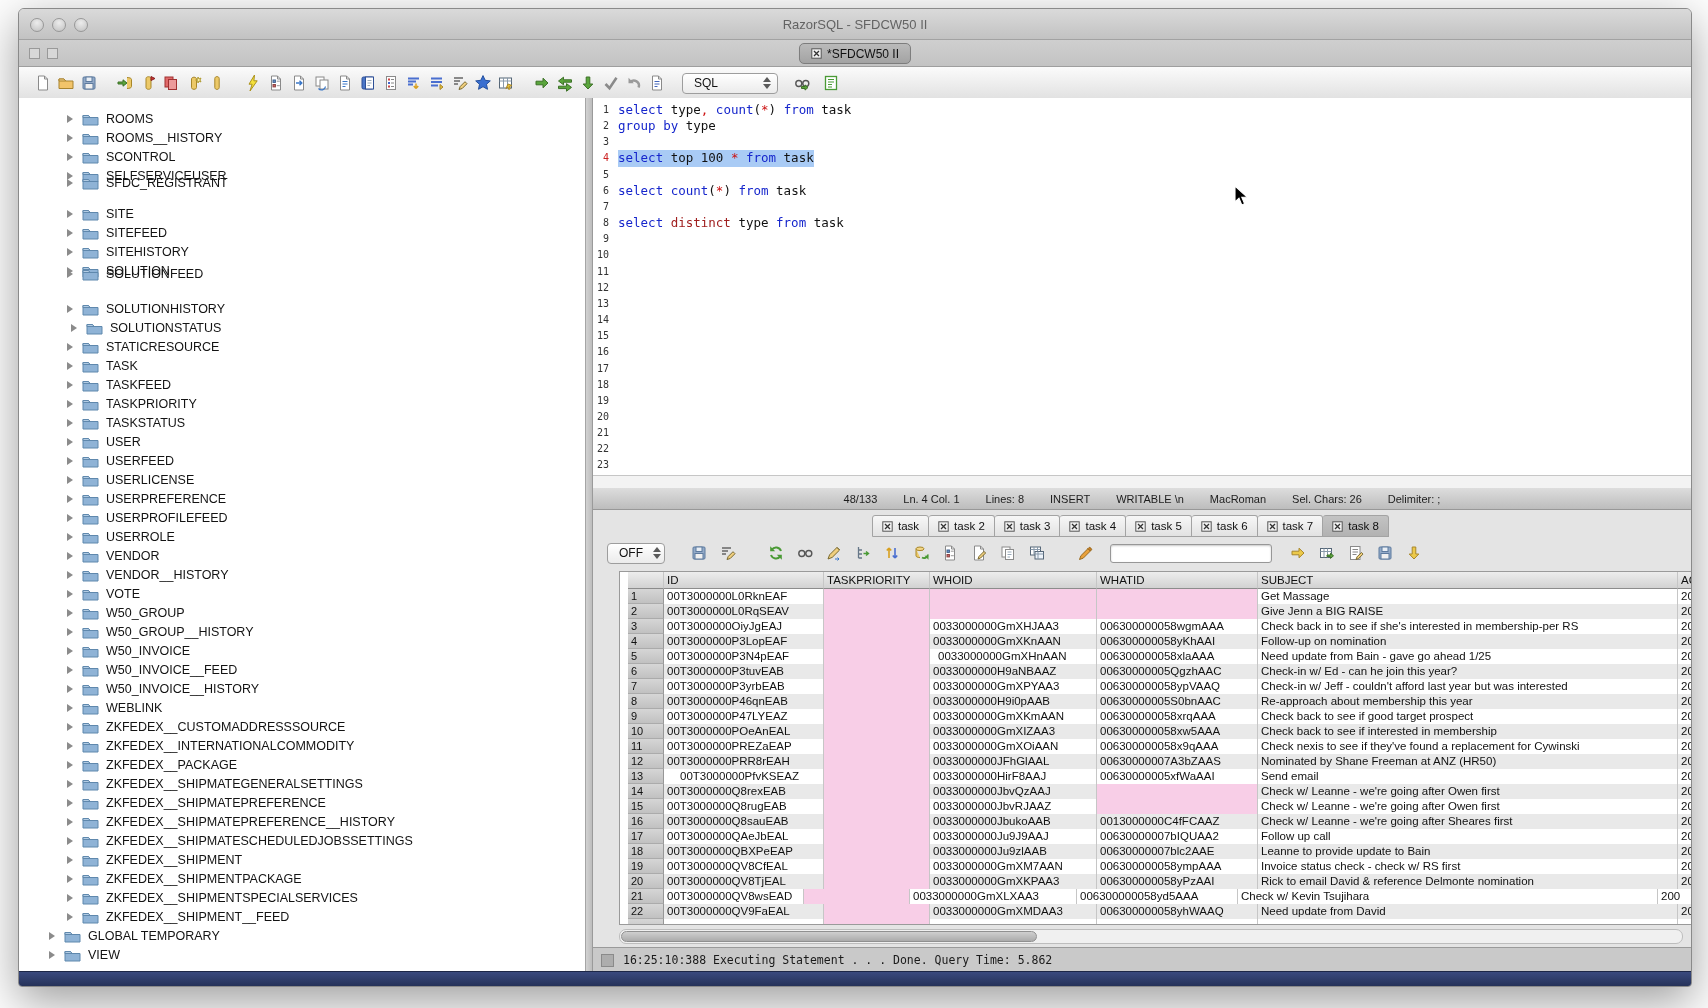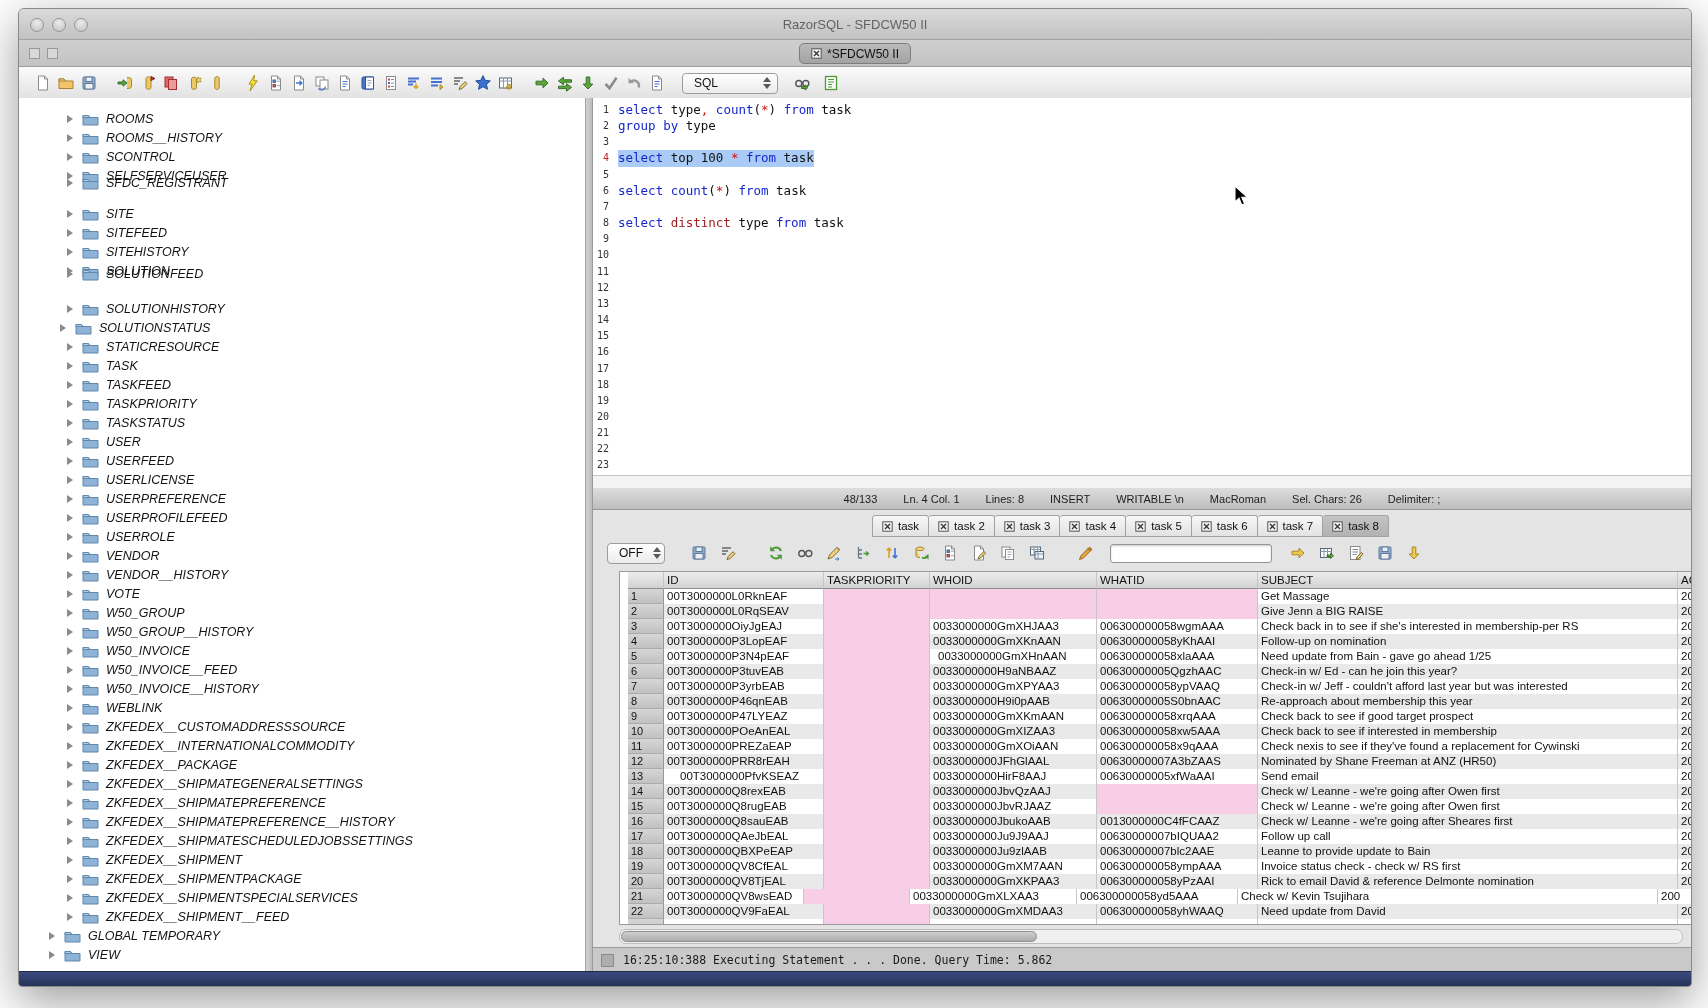--- a/index.html
+++ b/index.html
@@ -17,21 +17,21 @@
   .tb-icon{width:23px;height:21px;display:flex;align-items:center;justify-content:center;border-radius:3px;}
   .tb-sep{width:13px;height:1px;}
   .select{height:21px;background:linear-gradient(#ffffff,#ebebeb);border:1px solid #9d9d9d;border-radius:4px;display:flex;align-items:center;font-size:12px;color:#111;padding:0 6px 0 11px;box-sizing:border-box;}
   .stepper{display:flex;flex-direction:column;gap:2px;margin-left:auto;padding-left:10px;}
   .stepper b{width:0;height:0;border-left:4px solid transparent;border-right:4px solid transparent;}
   .stepper .up{border-bottom:5px solid #5a5a5a;}
   .stepper .dn{border-top:5px solid #5a5a5a;}
   .main{position:absolute;top:89px;left:0;right:0;height:874px;display:flex;}
   .tree-panel{width:566px;background:#fff;position:relative;overflow:hidden;flex-shrink:0;}
   .splitter{width:6px;background:linear-gradient(90deg,#d2d2d2,#bdbdbd);border-left:1px solid #a5a5a5;border-right:1px solid #9a9a9a;flex-shrink:0;}
-  .tree-row{position:absolute;height:19px;display:flex;align-items:center;font-size:12.5px;color:#131313;white-space:nowrap;font-style:italic;}
+  .tree-row{position:absolute;height:19px;display:flex;align-items:center;font-size:12.5px;color:#131313;white-space:nowrap;}
   .tri{width:0;height:0;border-top:4.5px solid transparent;border-bottom:4.5px solid transparent;border-left:6.5px solid #8b8b8b;margin-right:9px;flex-shrink:0;}
   .fold{margin-right:7px;flex-shrink:0;display:flex;}
   .right-panel{flex:1;position:relative;background:#e4e4e4;overflow:hidden;}
   .editor{position:absolute;top:0;left:0;right:0;height:377px;background:#fff;overflow:hidden;}
   .gutter{position:absolute;top:4px;left:0;width:16px;text-align:right;font-family:"DejaVu Sans Mono",monospace;font-size:10px;color:#333;line-height:16.15px;}
   .gutter .cur{color:#cc2222;}
   .code{position:absolute;top:4px;left:25px;font-family:"DejaVu Sans Mono",monospace;font-size:12.5px;line-height:16.15px;color:#111;white-space:pre;}
   .code .k{color:#1626cc;}
   .code .r{color:#cc1111;}
   .code .m{color:#a02020;}
@@ -386,21 +386,21 @@
         <div class="tree-row" style="top: 201px; left: 48px;">
           <span class="tri"></span>
           <span class="fold">
             <svg width="17" height="14" viewBox="0 0 17 14">
               <path d="M1 3.5h5.5l1.5 2H16v7.5H1z" fill="#8fb3d6" stroke="#5f88ad"></path>
               <path d="M1 3.5h5.5l1.5 2H1z" fill="#b4cde4" stroke="#5f88ad"></path>
             </svg>
           </span>
           <span>SOLUTIONHISTORY</span>
         </div>
-        <div class="tree-row" style="top: 220px; left: 41px; text-align: right;">
+        <div class="tree-row" style="top: 220px; left: 52px; text-align: right;">
           <span class="tri"></span>
           <span class="fold">
             <svg width="17" height="14" viewBox="0 0 17 14">
               <path d="M1 3.5h5.5l1.5 2H16v7.5H1z" fill="#8fb3d6" stroke="#5f88ad"></path>
               <path d="M1 3.5h5.5l1.5 2H1z" fill="#b4cde4" stroke="#5f88ad"></path>
             </svg>
           </span>
           <span>SOLUTIONSTATUS</span>
         </div>
         <div class="tree-row" style="top: 239px; left: 48px;">

